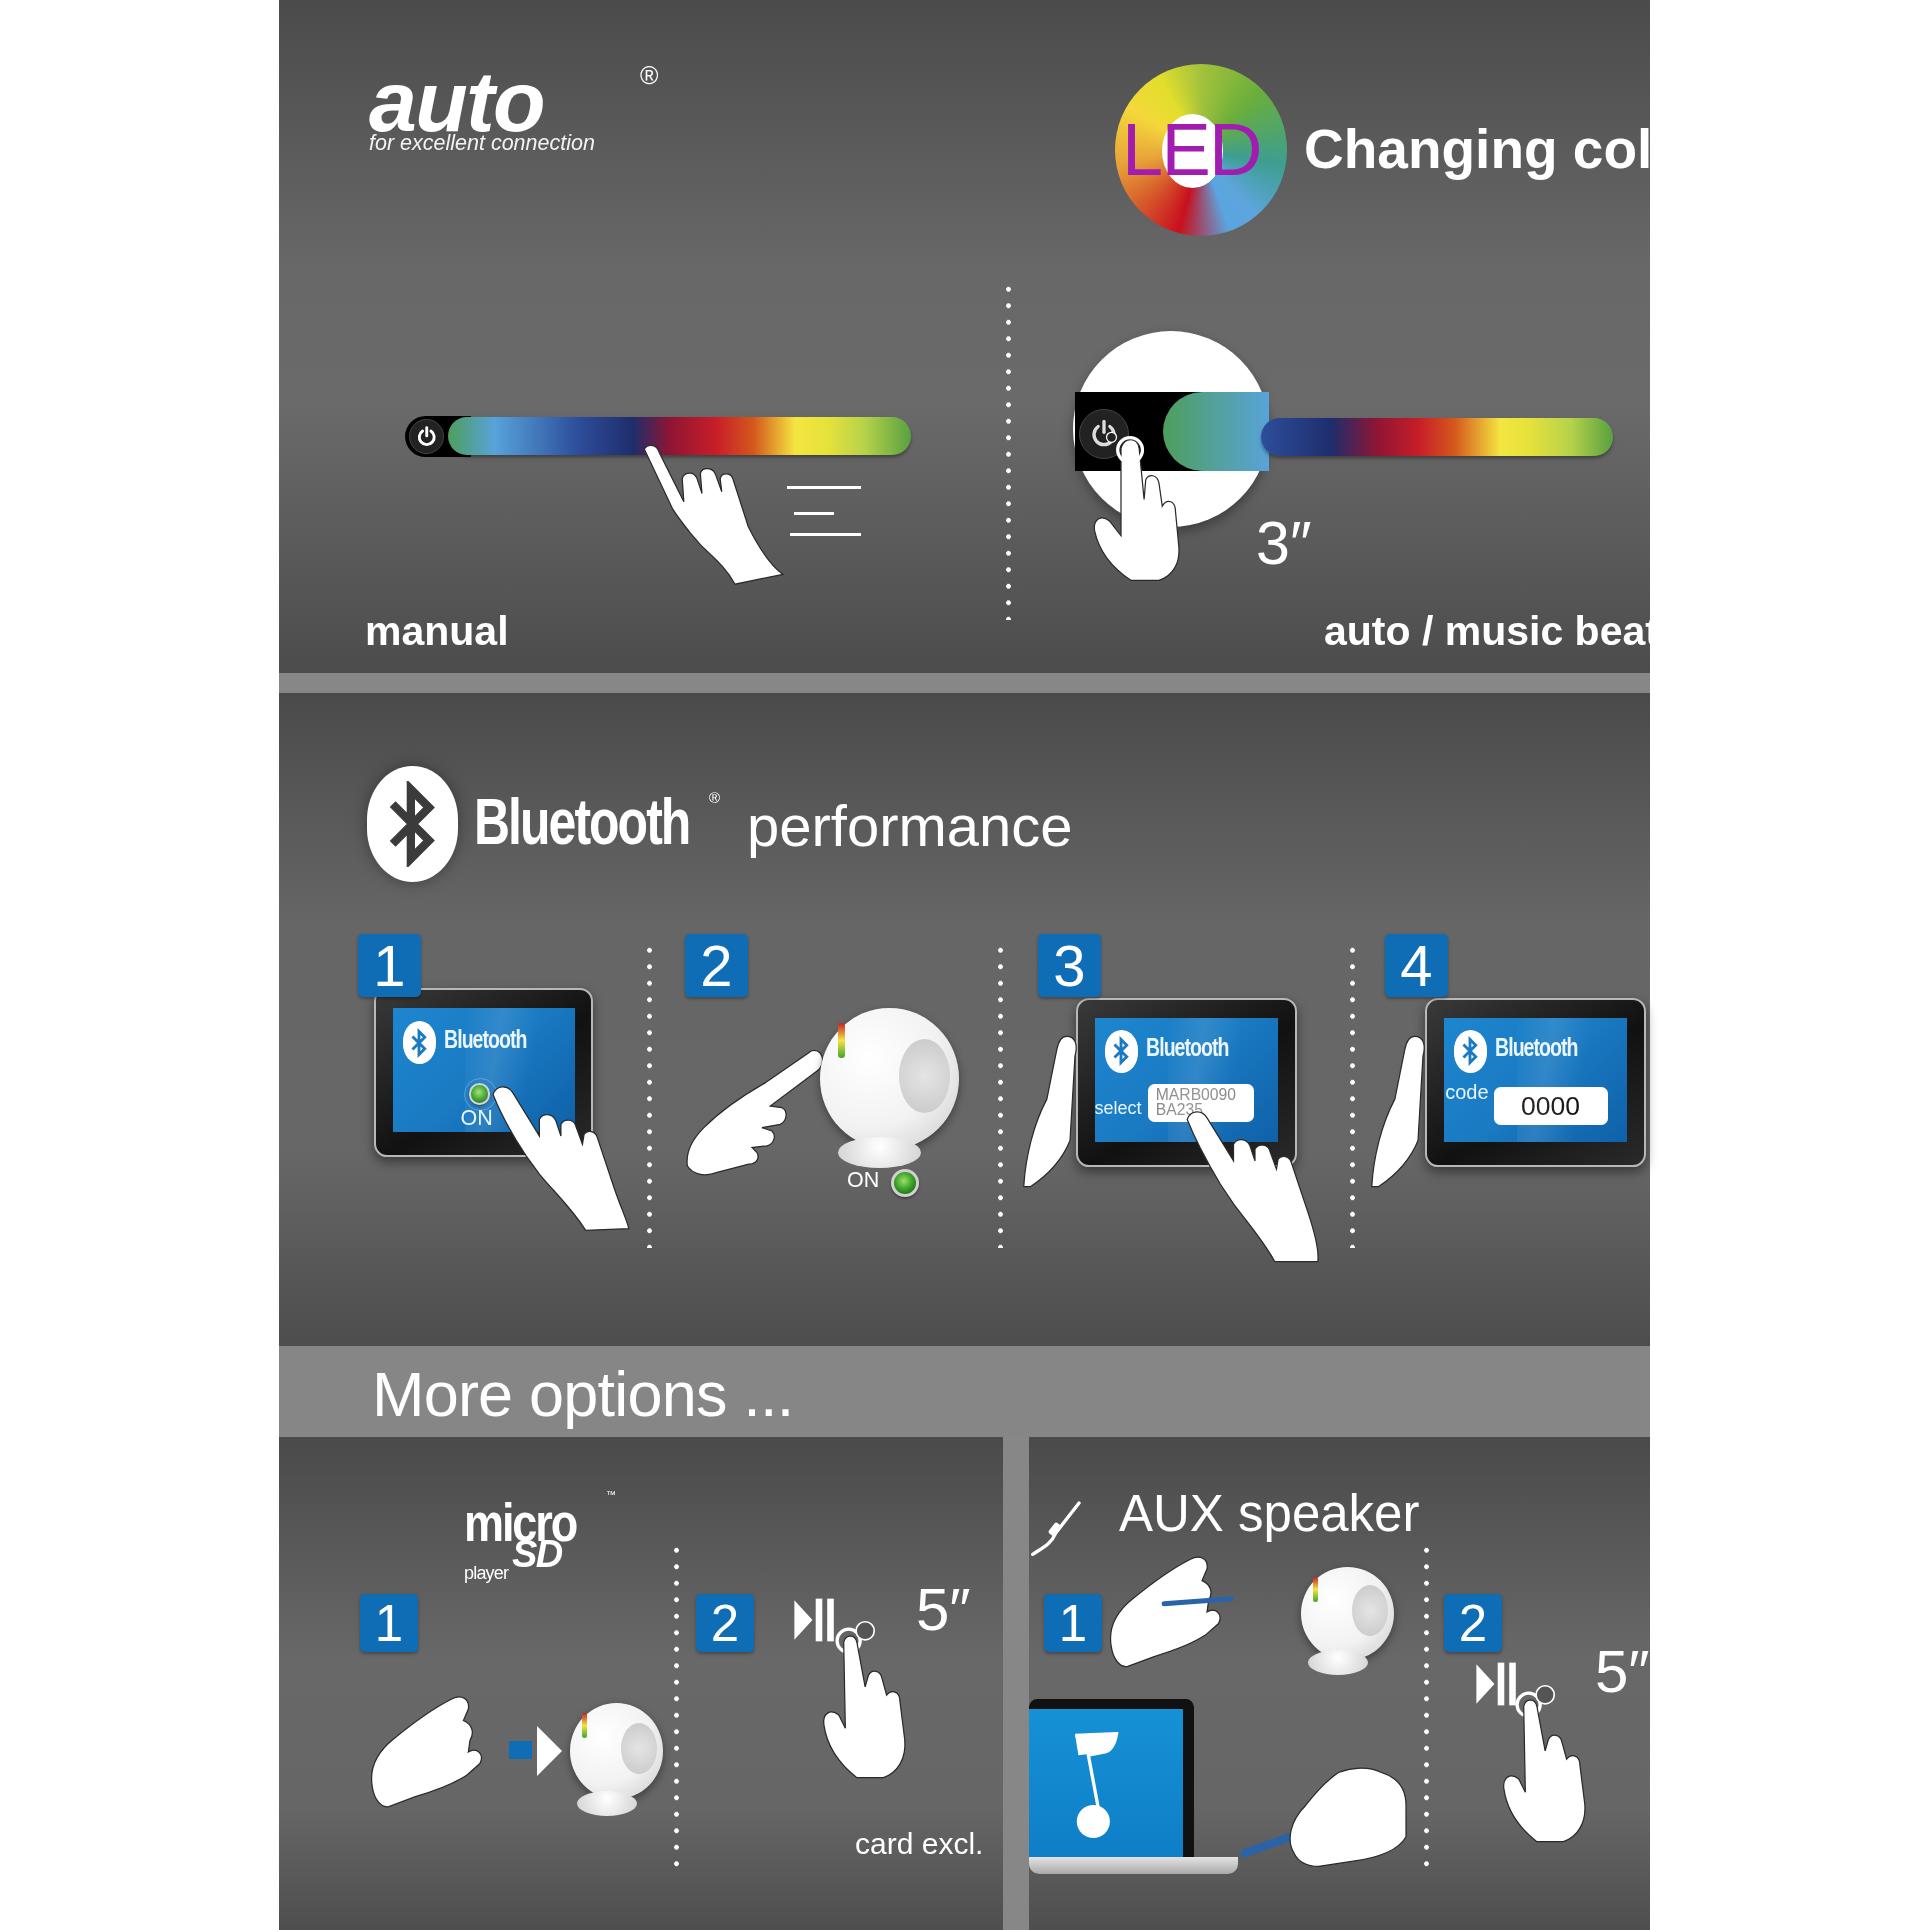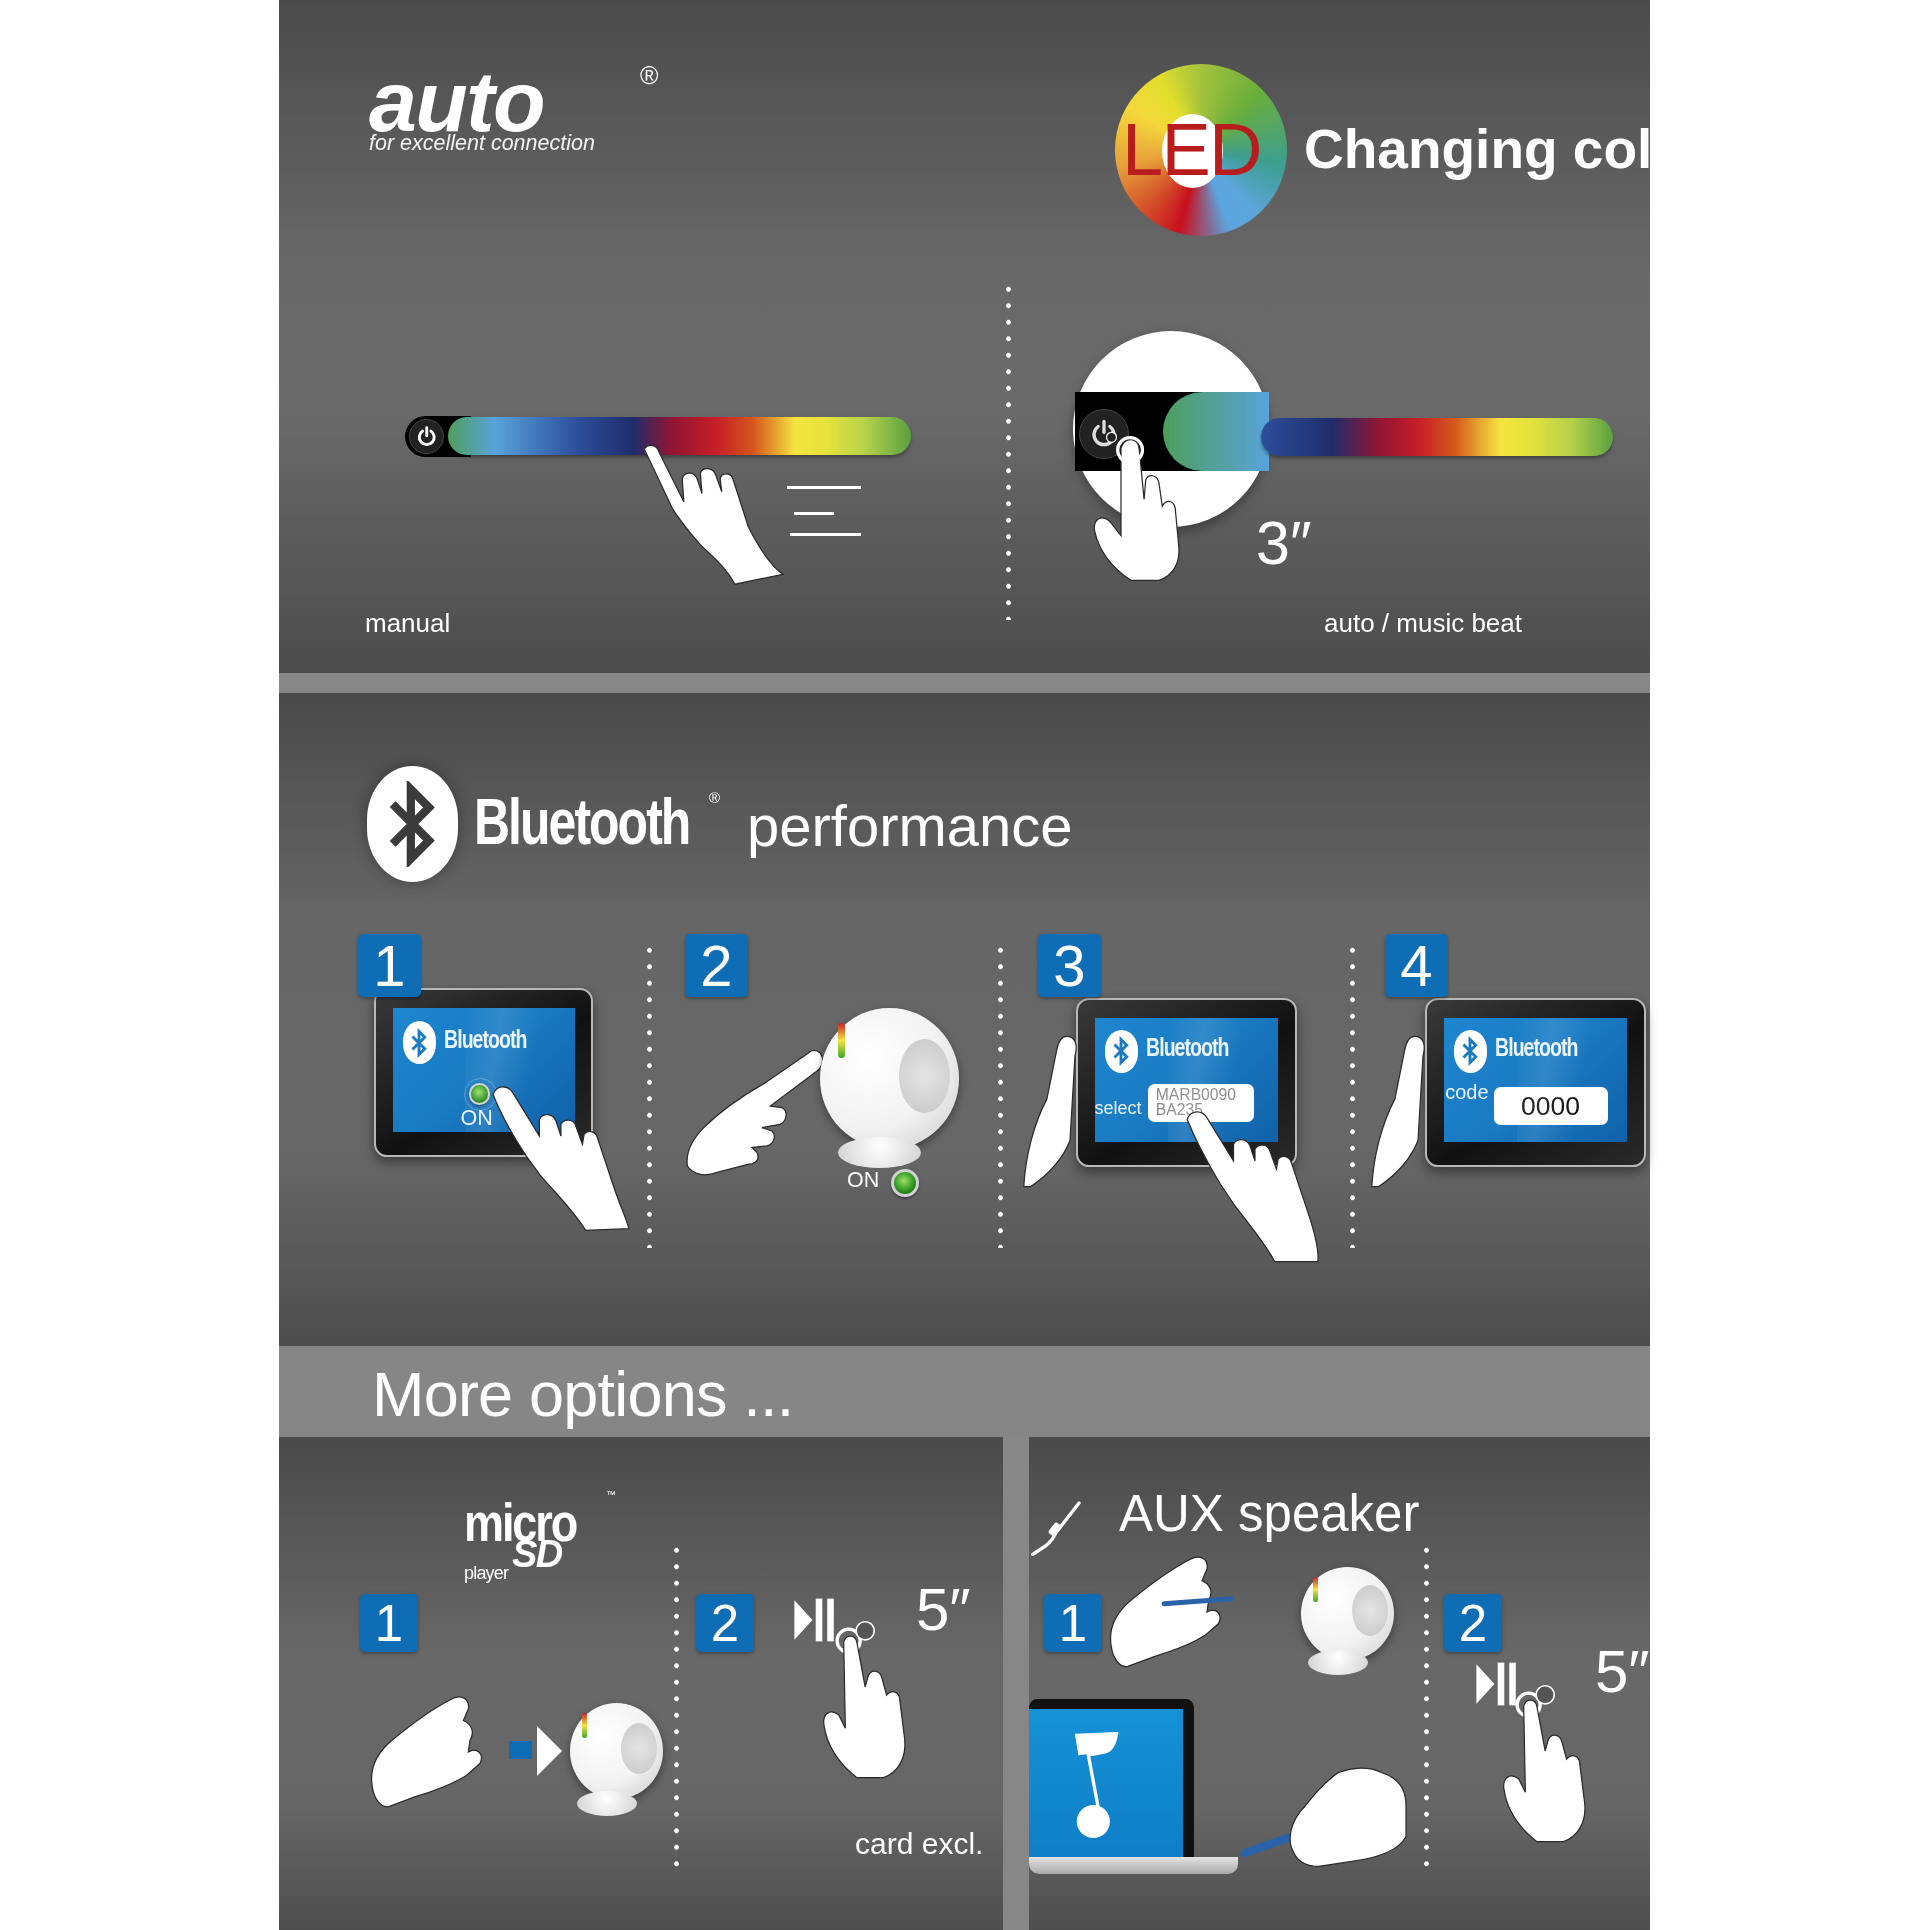--- a/index.html
+++ b/index.html
@@ -24,38 +24,38 @@
   
   .logo-word { font-family: "Liberation Sans", sans-serif; font-weight: 700; font-style: italic;
     font-size: 86px; letter-spacing: -1.7px; line-height: 1; }
   .logo-reg { font-size: 25px; }
   .tagline { font-style: italic; font-size: 21.5px; color: #f2f2f2; }
 
   
   .wheel { width: 172px; height: 172px; border-radius: 50%;
     background: conic-gradient(from 0deg, #a3c23c 0deg, #6aae3b 45deg, #3d9e8f 100deg, #5da5dc 140deg, #5aa5e0 160deg, #c8101f 195deg, #d5542a 225deg, #e7a23a 260deg, #f4d83a 300deg, #e2de2c 330deg, #a3c23c 360deg); }
   .wheel-hole { width: 61px; height: 74px; border-radius: 50%; background: #fff; }
-  .led-text { font-size: 74px; color: #b91c1c; letter-spacing: -1.7px; font-weight: 400; }
+  .led-text { font-size: 74px; color: #a21caf; letter-spacing: -1.7px; font-weight: 400; }
   .h-white { font-size: 55px; font-weight: 700; }
 
   
   .slider-track { height: 38px; border-radius: 19px;
     background: linear-gradient(90deg, #4e9e5d 0%, #58a3da 10%, #2d4e9b 28%, #1f2d6c 40%, #8f1534 48%, #c81e28 58%, #d4581c 66%, #f4e540 75%, #e6e23b 82%, #b6d24a 90%, #59a041 100%);
     box-shadow: 0 2.5px 3.3px rgba(0,0,0,0.35); }
   .power-cap { width: 66px; height: 41px; background: #000; border-radius: 20.7px 0 0 20.7px; }
   .power-btn { width: 35px; height: 35px; border-radius: 50%; background: #222;
     border: 1.7px solid #444; display: flex; align-items: center; justify-content: center; }
 
   .hand { position: absolute; }
 
   .dots-v { position: absolute; width: 5px;
     background-image: radial-gradient(circle, #ffffff 2.1px, transparent 2.5px);
     background-size: 5px 16.5px; background-repeat: repeat-y; }
 
-  .label { font-size: 26px; font-weight: 400; white-space: nowrap; }
+  .label { font-size: 41px; font-weight: 700; white-space: nowrap; }
 
   
   .bt-badge { width: 91px; height: 116px; border-radius: 50% / 46%; background: #fff;
     display: flex; align-items: center; justify-content: center; box-shadow: 0 0 15px rgba(0,0,0,0.35); }
   .bt-word { font-weight: 700; font-size: 64px; letter-spacing: -2.5px; transform: scaleX(0.78); transform-origin: left center; }
   .bt-conn { font-size: 58px; }
 
   .step-badge { width: 63px; height: 63px; background: #0f6db5; border-radius: 5px;
     display: flex; align-items: center; justify-content: center; font-size: 58px; color: #fff;
     box-shadow: 0 1.7px 3.3px rgba(0,0,0,0.3); line-height: 1; }

